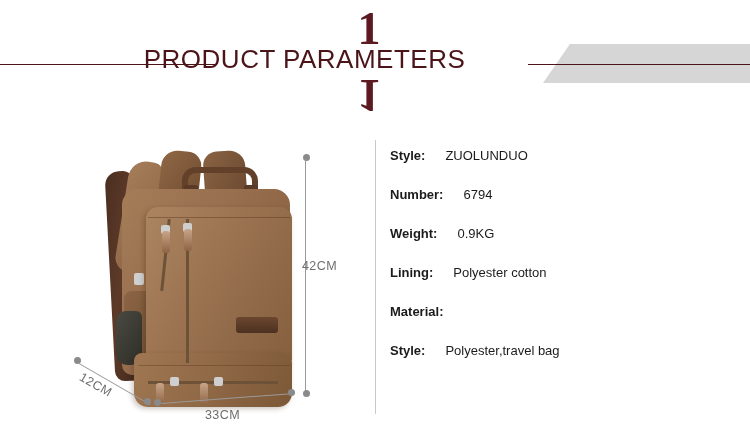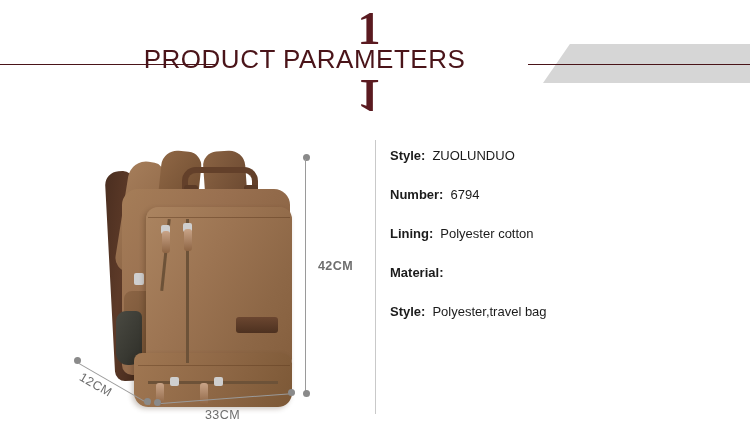--- a/index.html
+++ b/index.html
@@ -181,21 +181,21 @@
   }
 
   
   .specs { position:absolute; left:390px; top:148px; width:350px; }
   .spec-row {
     display:flex; align-items:baseline;
     height:39px; font-size:13px; color:#1b1b1b;
     white-space:nowrap;
   }
   .spec-label { font-weight:700; }
-  .spec-value { font-weight:400; margin-left:7px; }
+  .spec-value { font-weight:400; margin-left:20px; }
 </style>
 </head>
 <body>
 
 <div class="page">
 
   <div class="header">
     <div class="gray-band"></div>
     <div class="rule-left"></div>
     <div class="rule-right"></div>
@@ -241,21 +241,21 @@
       <div class="pull pull-2"></div>
       <div class="pull pull-3"></div>
       <div class="pull pull-4"></div>
 
       <div class="patch"></div>
     </div>
 
     <div class="dim-dot" style="left:273px; top:19px;"></div>
     <div class="dim-line" style="left:276px; top:24px; width:234px; transform:rotate(90deg);"></div>
     <div class="dim-dot" style="left:273px; top:255px;"></div>
-    <div class="dim-label" style="left:288px; top:124px;font-weight:bold;">42CM</div>
+    <div class="dim-label" style="left:272px; top:124px;">42CM</div>
 
     <div class="dim-dot" style="left:124px; top:264px;"></div>
     <div class="dim-line" style="left:131px; top:268px; width:134px; transform:rotate(-4.3deg);"></div>
     <div class="dim-dot" style="left:258px; top:254px;"></div>
     <div class="dim-label" style="left:175px; top:273px;">33CM</div>
 
     <div class="dim-dot" style="left:44px; top:222px;"></div>
     <div class="dim-line" style="left:49px; top:228px; width:82px; transform:rotate(30deg);"></div>
     <div class="dim-dot" style="left:114px; top:263px;"></div>
     <div class="dim-label" style="left:54px; top:235px; transform:rotate(30deg); transform-origin:0 0;">12CM</div>
@@ -264,20 +264,24 @@
   <div class="specs">
     <div class="spec-row">
       <span class="spec-label">Style:</span>
       <span class="spec-value">ZUOLUNDUO</span>
     </div>
     <div class="spec-row">
       <span class="spec-label">Number:</span>
       <span class="spec-value">6794</span>
     </div>
     <div class="spec-row">
+      <span class="spec-label">Weight:</span>
+      <span class="spec-value">0.9KG</span>
+    </div>
+    <div class="spec-row">
       <span class="spec-label">Lining:</span>
       <span class="spec-value">Polyester cotton</span>
     </div>
     <div class="spec-row">
       <span class="spec-label">Material:</span>
     </div>
     <div class="spec-row">
       <span class="spec-label">Style:</span>
       <span class="spec-value">Polyester,travel bag</span>
     </div>

